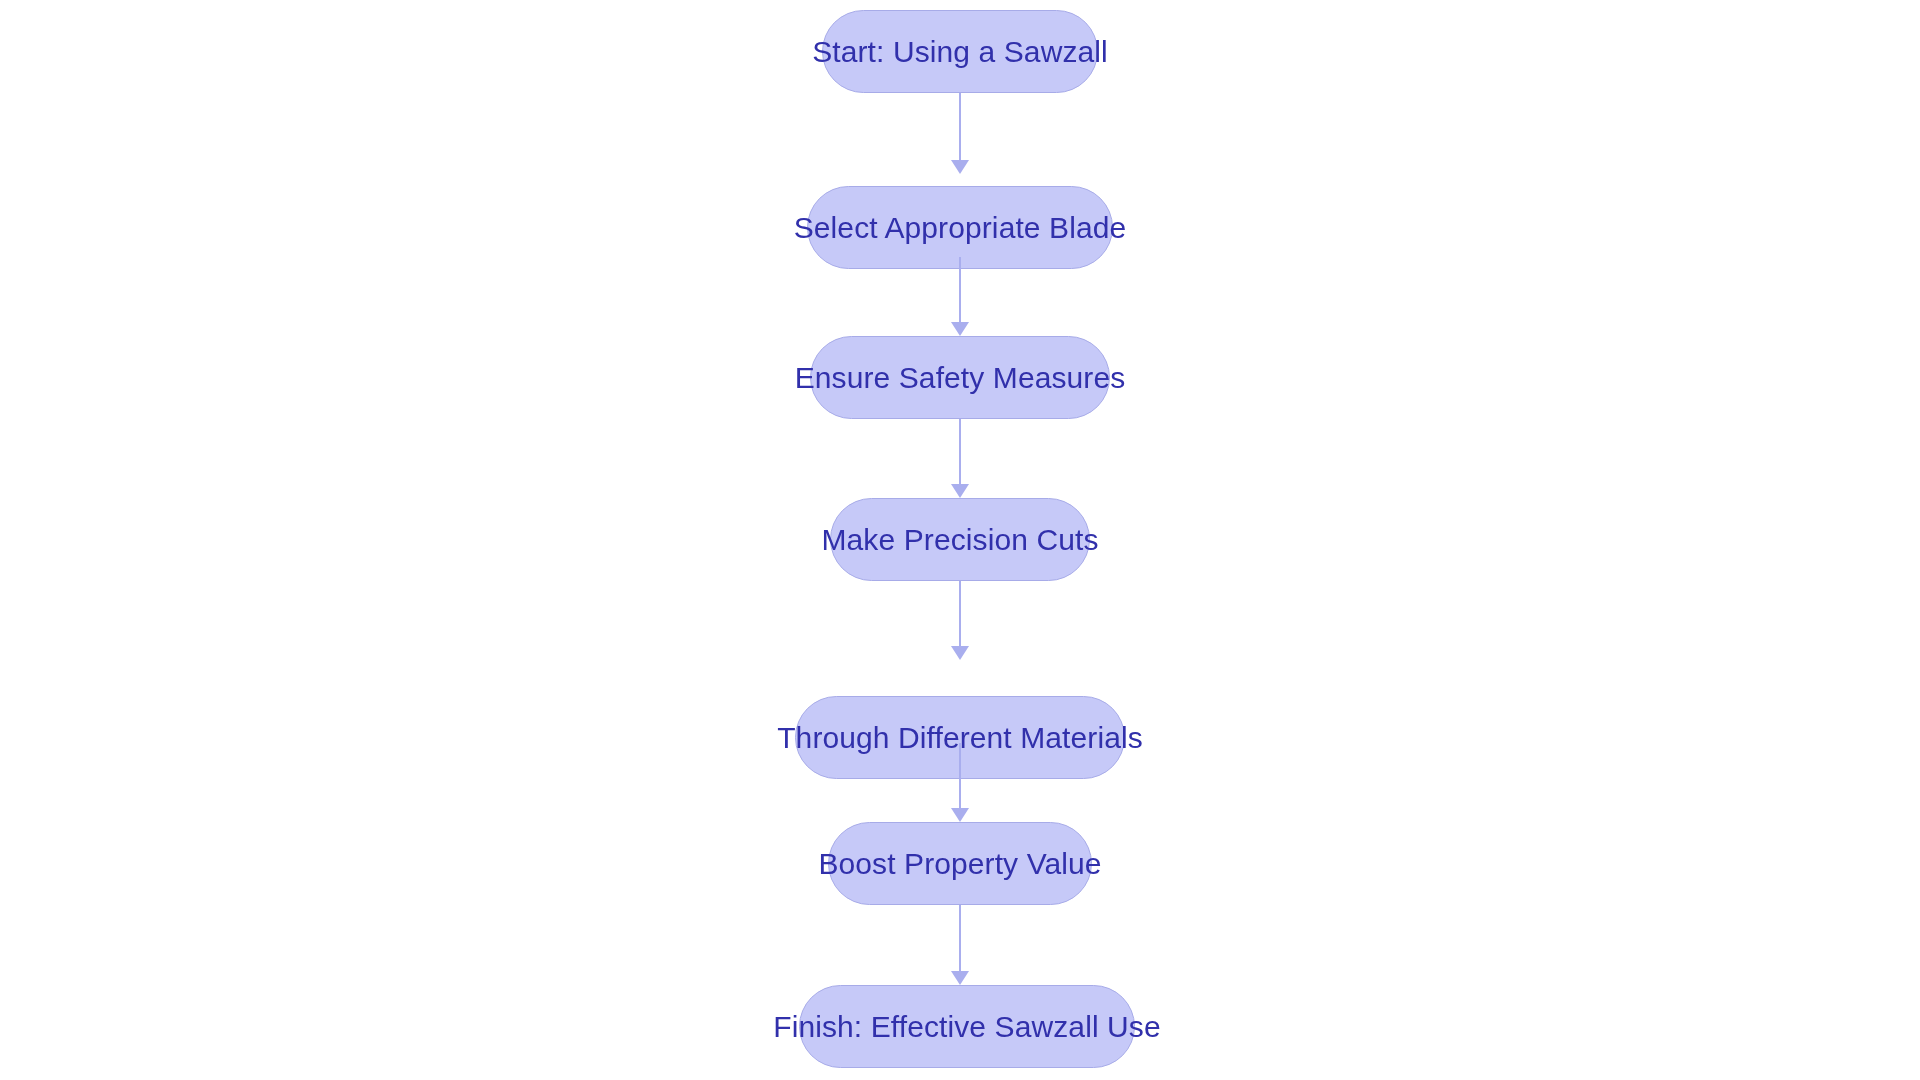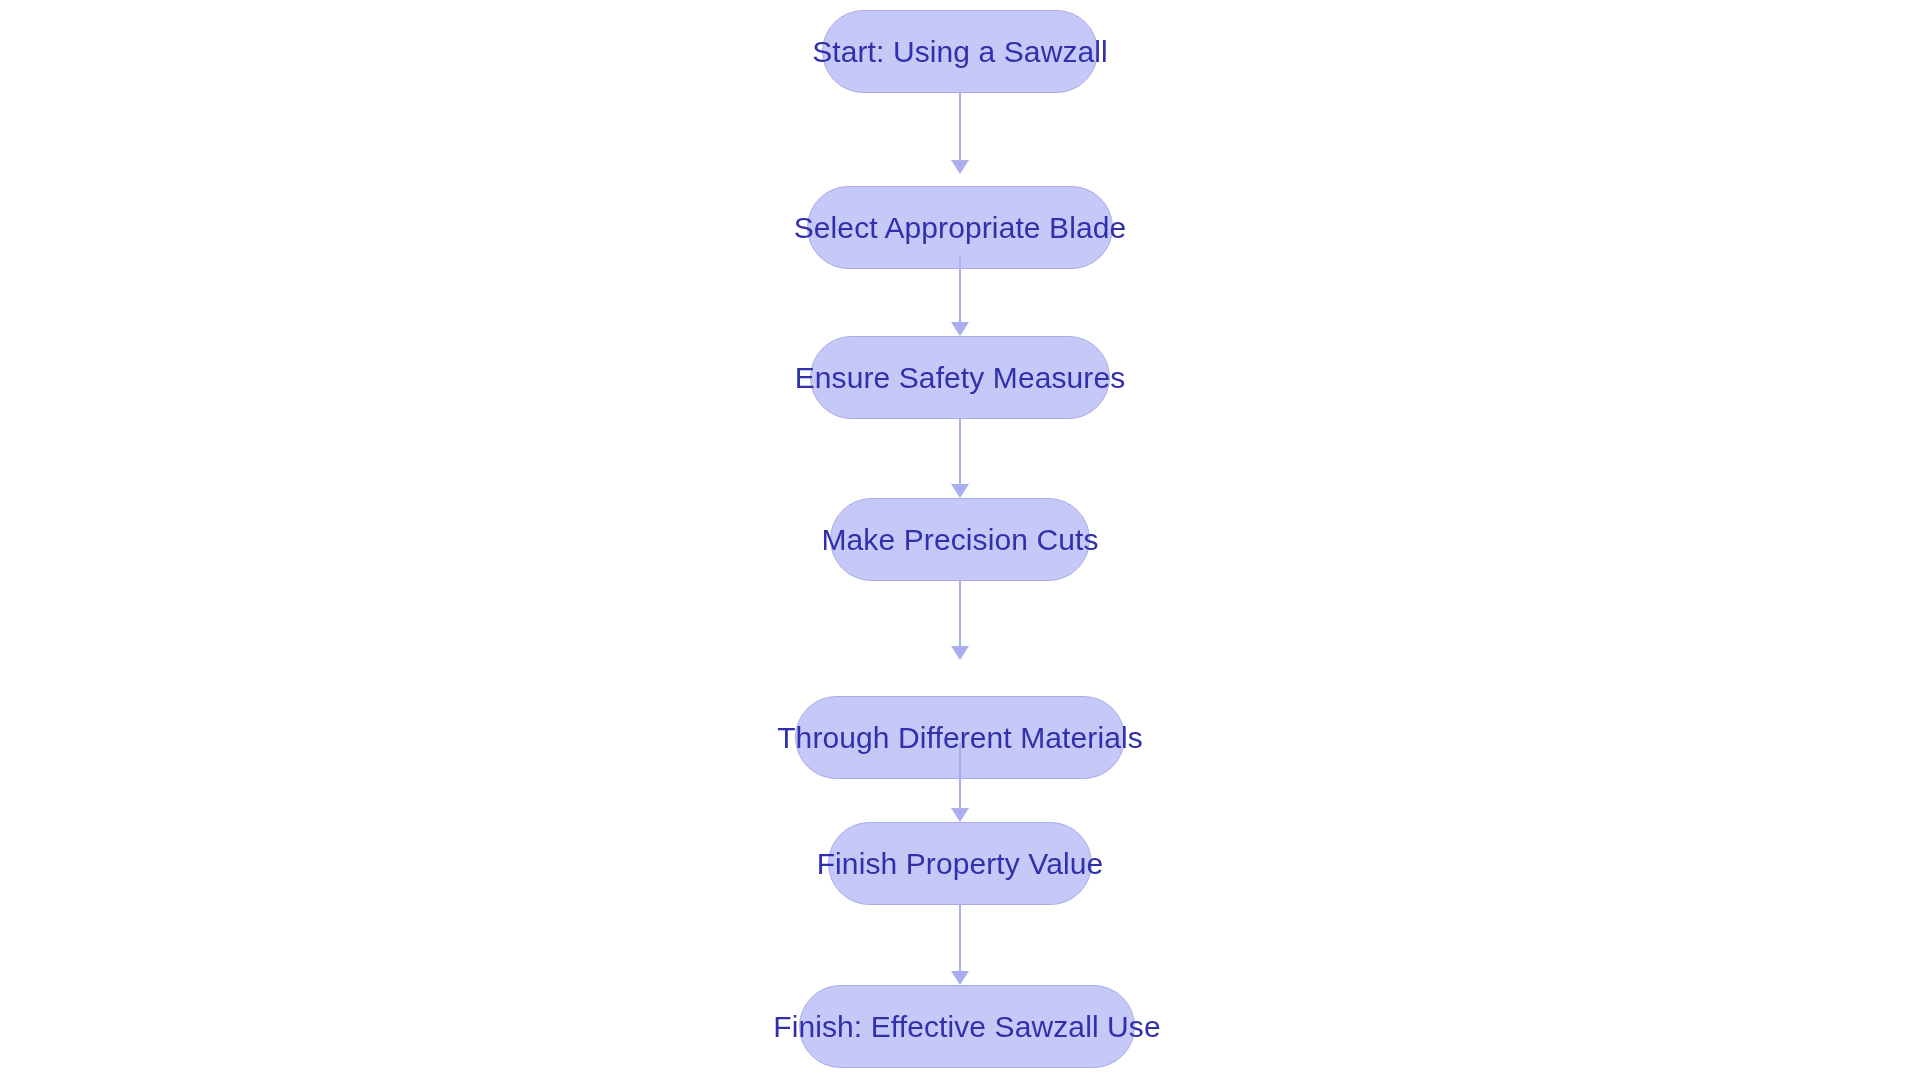--- a/index.html
+++ b/index.html
@@ -129,21 +129,21 @@
     <div class="node" style="top:668px; width:330px;margin-top:28px;">
       <span class="node-label">Through Different Materials</span>
     </div>
 
     <div class="connector" style="top:743px; height:79px;">
       <div class="connector-line" style="height:65px;"></div>
       <div class="connector-head"></div>
     </div>
 
     <div class="node" style="top:822px; width:264px;">
-      <span class="node-label">Finish Property Value</span>
+      <span class="node-label">Boost Property Value</span>
     </div>
 
     <div class="connector" style="top:905px; height:80px;">
       <div class="connector-line" style="height:66px;"></div>
       <div class="connector-head"></div>
     </div>
 
     <div class="node" style="top:985px; width:336px;margin-left:7px;">
       <span class="node-label">Finish: Effective Sawzall Use</span>
     </div>

